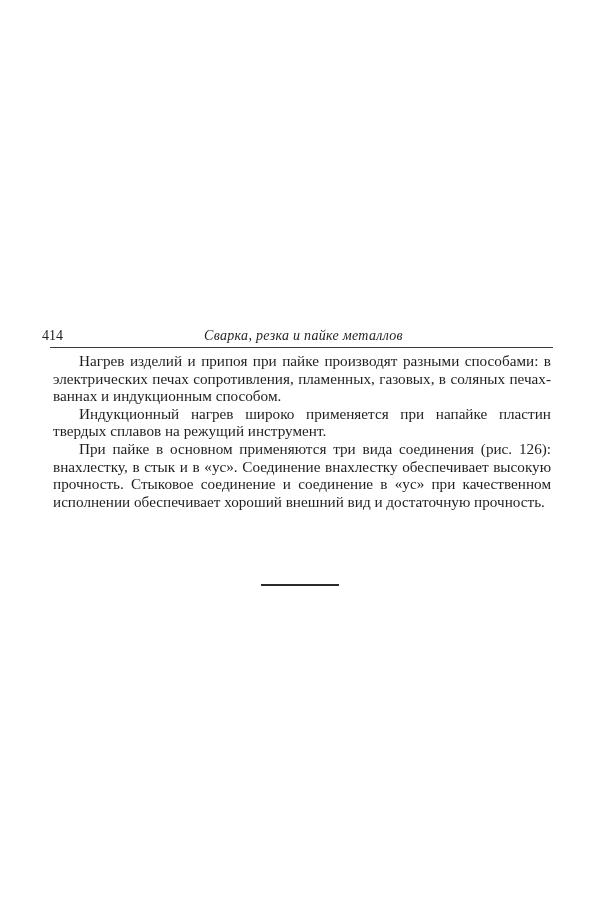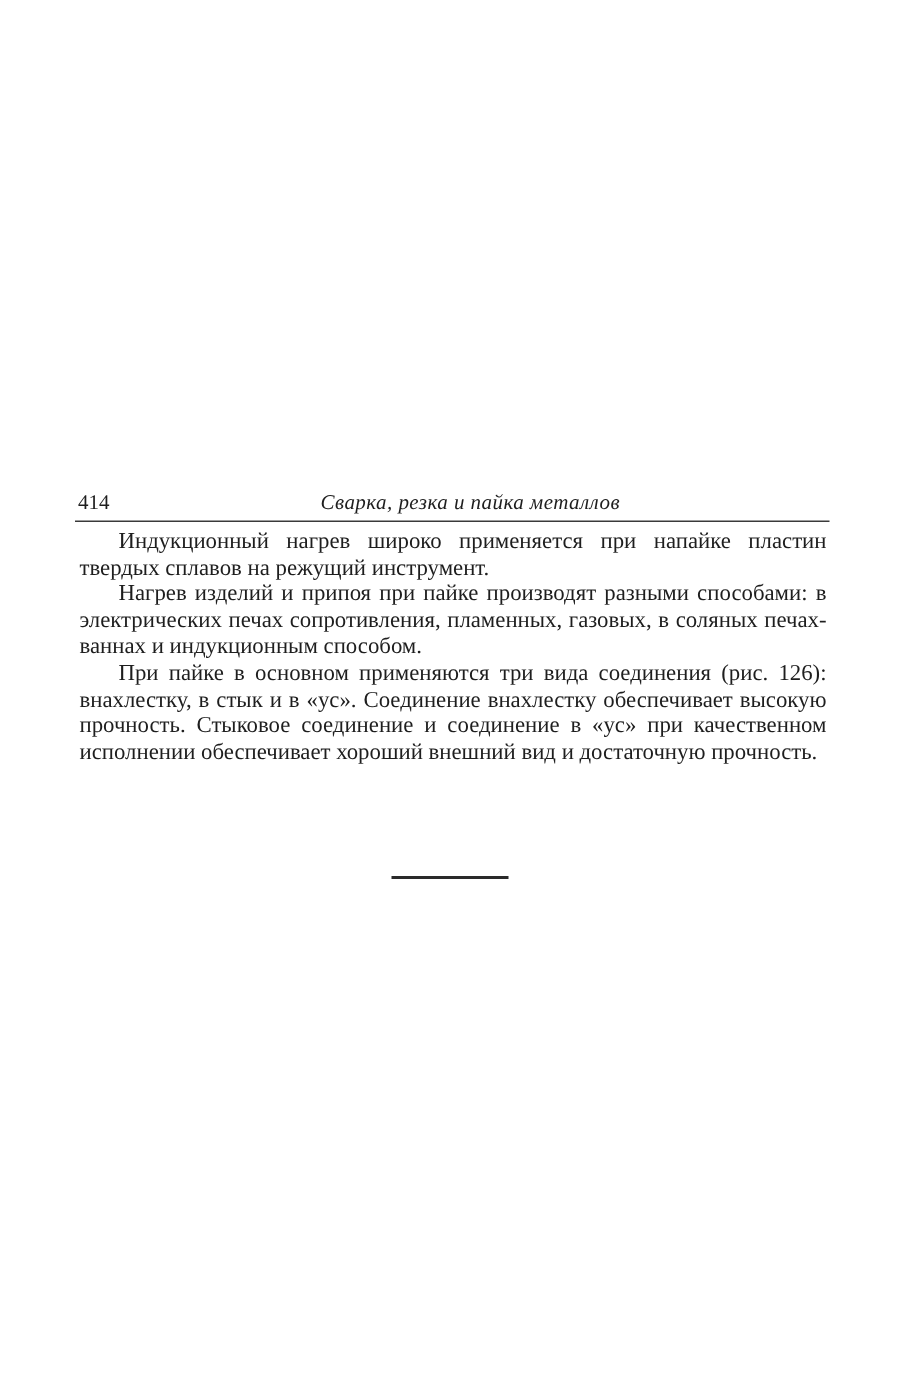--- a/index.html
+++ b/index.html
@@ -1,21 +1,21 @@
 <!DOCTYPE html>
 <html><head>
 <meta charset="utf-8">
 <style>
   html, body { margin: 0; padding: 0; }
   body {
     width: 600px; height: 924px; background: #ffffff; position: relative; overflow: hidden;
     font-family: "Liberation Serif", "DejaVu Serif", serif; color: #1e1e1e;
   }
   .header {
-    position: absolute; left: 52px; top: 327px; width: 503px; height: 18px;
+    position: absolute; left: 42px; top: 327px; width: 503px; height: 18px;
   }
   .page-num {
     position: absolute; left: 0; top: 0; font-size: 14px; line-height: 18px;
   }
   .running-title {
     position: absolute; left: 0; right: 0; top: 0; text-align: center;
     font-style: italic; font-size: 14px; line-height: 18px; letter-spacing: 0.3px;
     padding-left: 20px;
   }
   .header-rule {
@@ -31,23 +31,23 @@
   }
   .end-rule {
     position: absolute; left: 261px; top: 584px; width: 78px; height: 1.5px; background: #2a2a2a;
   }
 </style>
 </head>
 <body>
 
 <div class="header">
   <span class="page-num">414</span>
-  <div class="running-title">Сварка, резка и пайка металлов</div>
+  <div class="running-title">Сварка, резка и пайке металлов</div>
 </div>
 <div class="header-rule"></div>
 
 <div class="body-text">
+  <p>Нагрев изделий и припоя при пайке производят разными способами: в электрических печах сопротивления, пламенных, газовых, в соляных печах-ваннах и индукционным способом.</p>
   <p>Индукционный нагрев широко применяется при напайке пластин твердых сплавов на режущий инструмент.</p>
-  <p>Нагрев изделий и припоя при пайке производят разными способами: в электрических печах сопротивления, пламенных, газовых, в соляных печах-ваннах и индукционным способом.</p>
   <p>При пайке в основном применяются три вида соединения (рис. 126): внахлестку, в стык и в «ус». Соединение внахлестку обеспечивает высокую прочность. Стыковое соединение и соединение в «ус» при качественном исполнении обеспечивает хороший внешний вид и достаточную прочность.</p>
 </div>
 
 <div class="end-rule"></div>
 
 </body></html>

